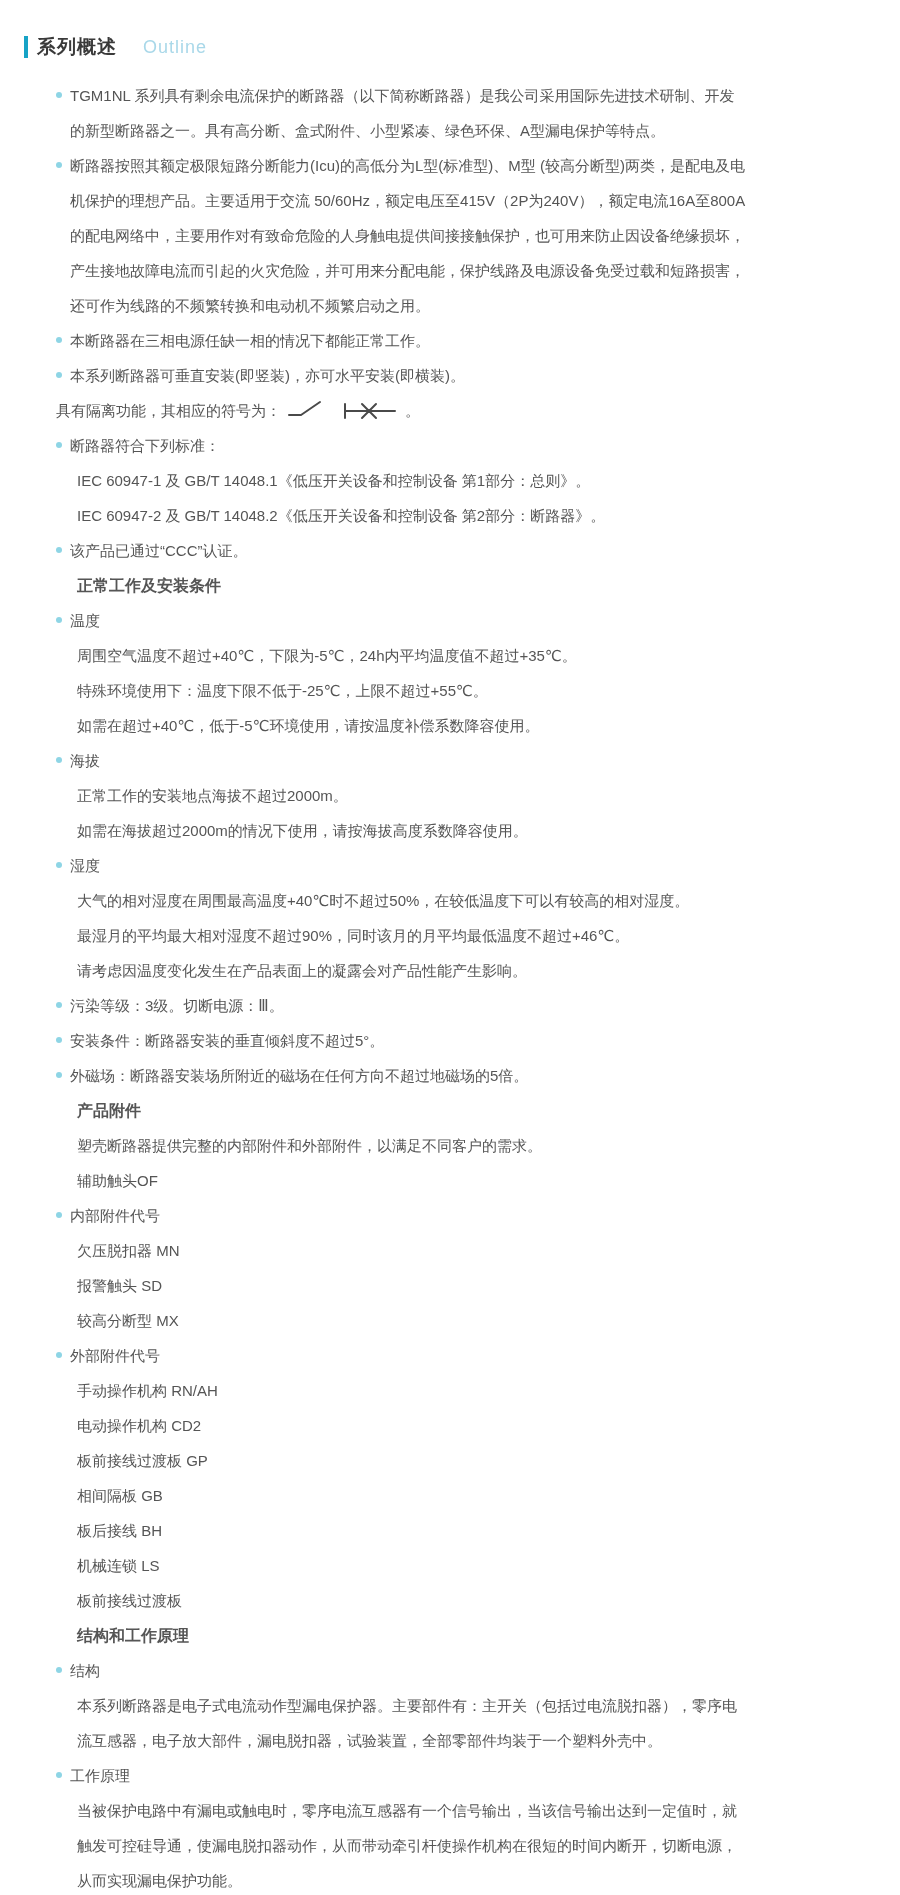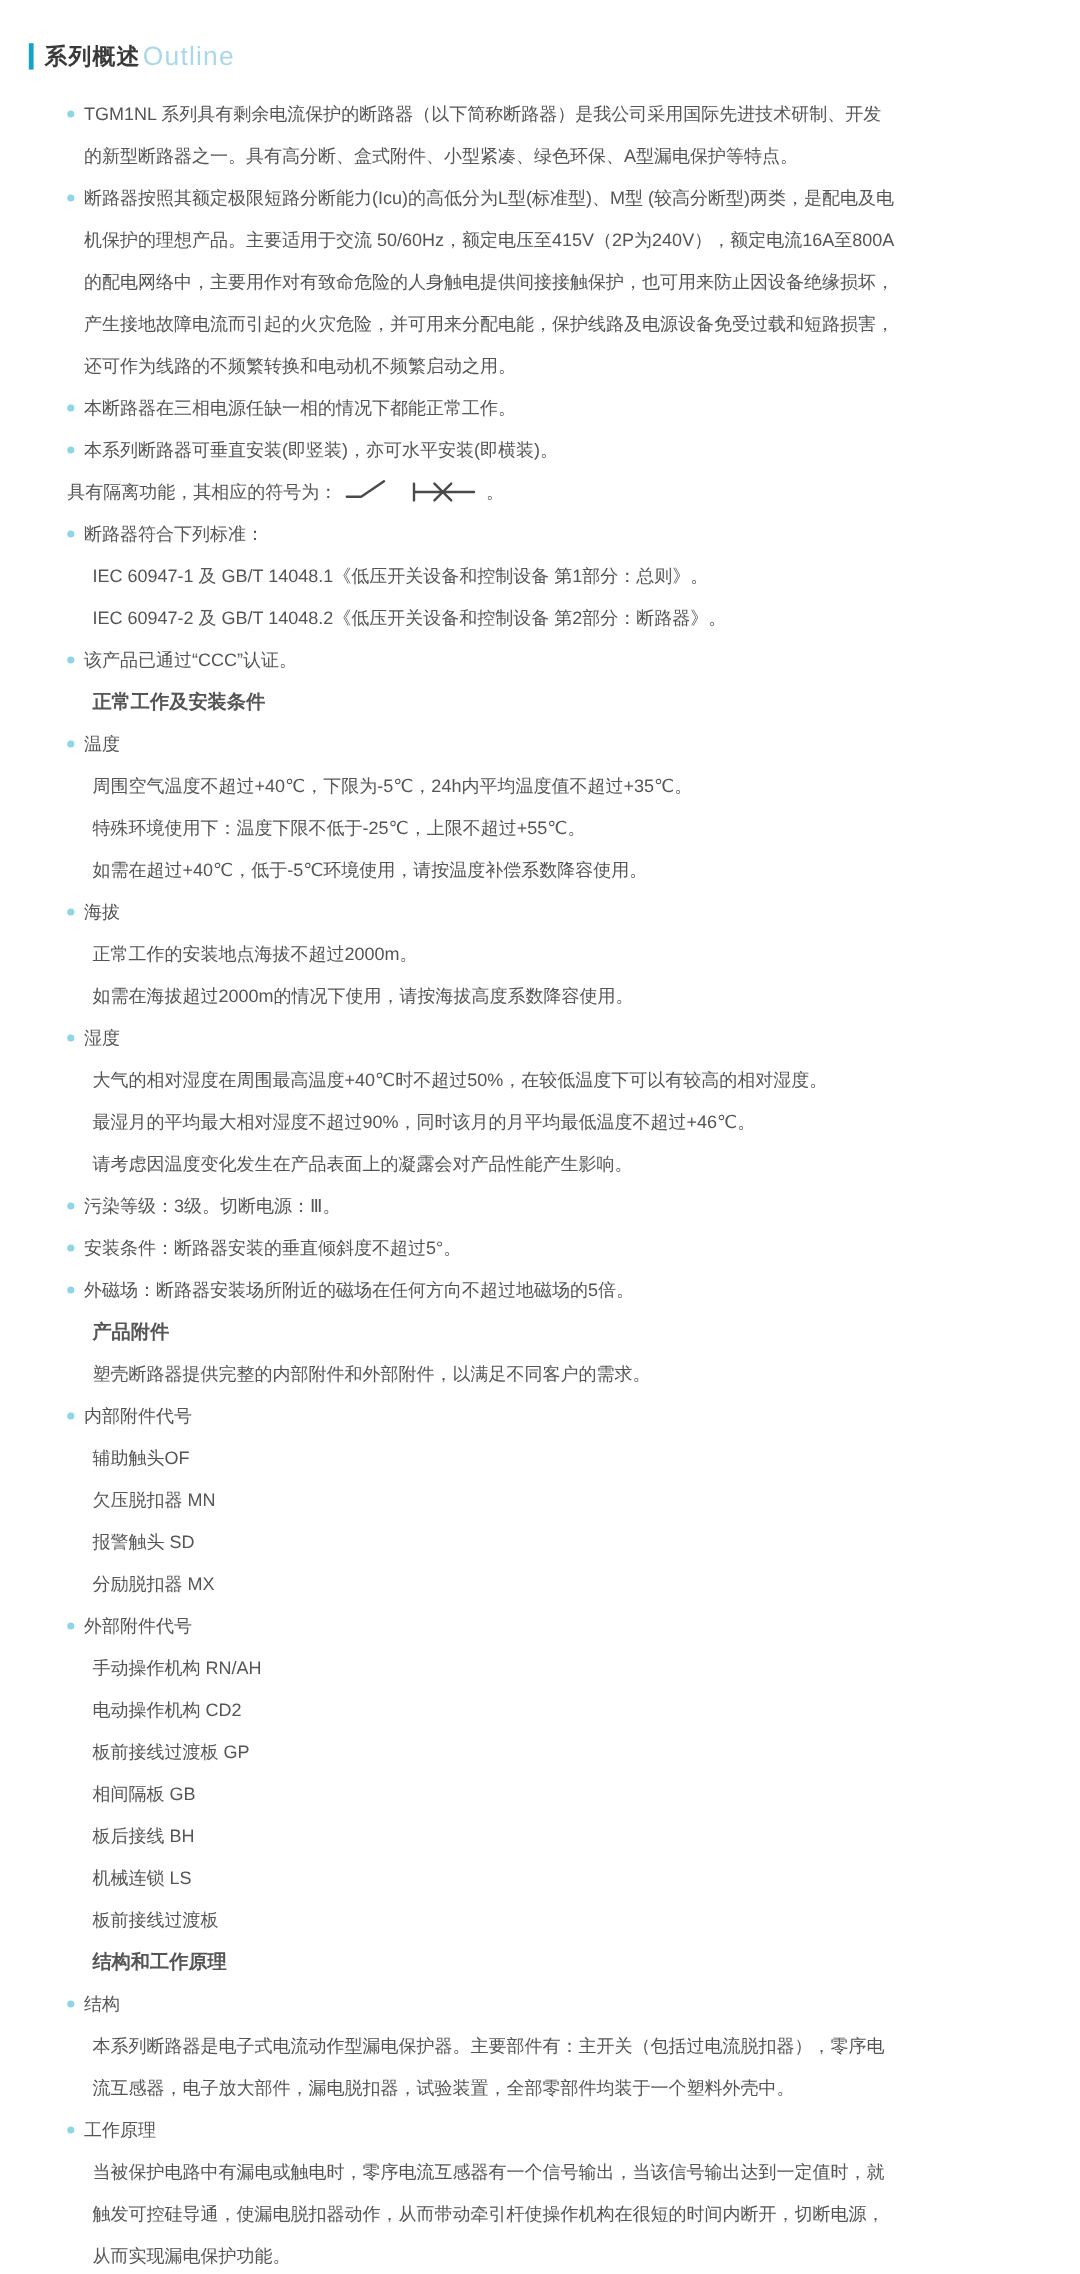--- a/index.html
+++ b/index.html
@@ -9,21 +9,21 @@
     font-family: "Liberation Sans", "DejaVu Sans", sans-serif;
     color: #555555;
     -webkit-font-smoothing: antialiased;
   }
   .page { width: 774px; padding: 30px 28px 30px 24px; box-sizing: border-box; }
 
   
   .section-header { display: flex; align-items: center; margin: 4px 0 18px 0; }
   .accent-bar { width: 4px; height: 22px; background: #17a3c6; margin-right: 9px; }
   .title-zh { font-size: 19px; font-weight: 700; color: #3a3a3a; letter-spacing: 1px; }
-  .title-en { font-size: 22px; color: #a9d8e9; margin-left: 2px; letter-spacing: 1px; }
+  .title-en { font-size: 18px; color: #a9d8e9; margin-left: 26px; letter-spacing: 1px; }
 
   
   .content { font-size: 15px; line-height: 35px; margin-left: 32px; }
   .row { position: relative; }
   .row.bullet { padding-left: 14px; }
   .row.bullet .dot {
     position: absolute; left: 0; top: 14px;
     width: 6px; height: 6px; border-radius: 50%;
     background: #8ed5e5;
   }
@@ -69,25 +69,25 @@
       <div class="row plain"><span class="txt">如需在海拔超过2000m的情况下使用，请按海拔高度系数降容使用。</span></div>
       <div class="row bullet"><span class="dot"></span><span class="txt">湿度</span></div>
       <div class="row plain"><span class="txt">大气的相对湿度在周围最高温度+40℃时不超过50%，在较低温度下可以有较高的相对湿度。</span></div>
       <div class="row plain"><span class="txt">最湿月的平均最大相对湿度不超过90%，同时该月的月平均最低温度不超过+46℃。</span></div>
       <div class="row plain"><span class="txt">请考虑因温度变化发生在产品表面上的凝露会对产品性能产生影响。</span></div>
       <div class="row bullet"><span class="dot"></span><span class="txt">污染等级：3级。切断电源：Ⅲ。</span></div>
       <div class="row bullet"><span class="dot"></span><span class="txt">安装条件：断路器安装的垂直倾斜度不超过5°。</span></div>
       <div class="row bullet"><span class="dot"></span><span class="txt">外磁场：断路器安装场所附近的磁场在任何方向不超过地磁场的5倍。</span></div>
       <div class="row bold-heading"><span class="txt">产品附件</span></div>
       <div class="row plain"><span class="txt">塑壳断路器提供完整的内部附件和外部附件，以满足不同客户的需求。</span></div>
+      <div class="row plain"><span class="txt">辅助触头OF</span></div>
       <div class="row bullet"><span class="dot"></span><span class="txt">内部附件代号</span></div>
-      <div class="row plain"><span class="txt">辅助触头OF</span></div>
       <div class="row plain"><span class="txt">欠压脱扣器 MN</span></div>
       <div class="row plain"><span class="txt">报警触头 SD</span></div>
-      <div class="row plain"><span class="txt">分励脱扣器 MX</span></div>
+      <div class="row plain"><span class="txt">较高分断型 MX</span></div>
       <div class="row bullet"><span class="dot"></span><span class="txt">外部附件代号</span></div>
       <div class="row plain"><span class="txt">手动操作机构 RN/AH</span></div>
       <div class="row plain"><span class="txt">电动操作机构 CD2</span></div>
       <div class="row plain"><span class="txt">板前接线过渡板 GP</span></div>
       <div class="row plain"><span class="txt">相间隔板 GB</span></div>
       <div class="row plain"><span class="txt">板后接线 BH</span></div>
       <div class="row plain"><span class="txt">机械连锁 LS</span></div>
       <div class="row plain"><span class="txt">板前接线过渡板</span></div>
       <div class="row bold-heading"><span class="txt">结构和工作原理</span></div>
       <div class="row bullet"><span class="dot"></span><span class="txt">结构</span></div>

